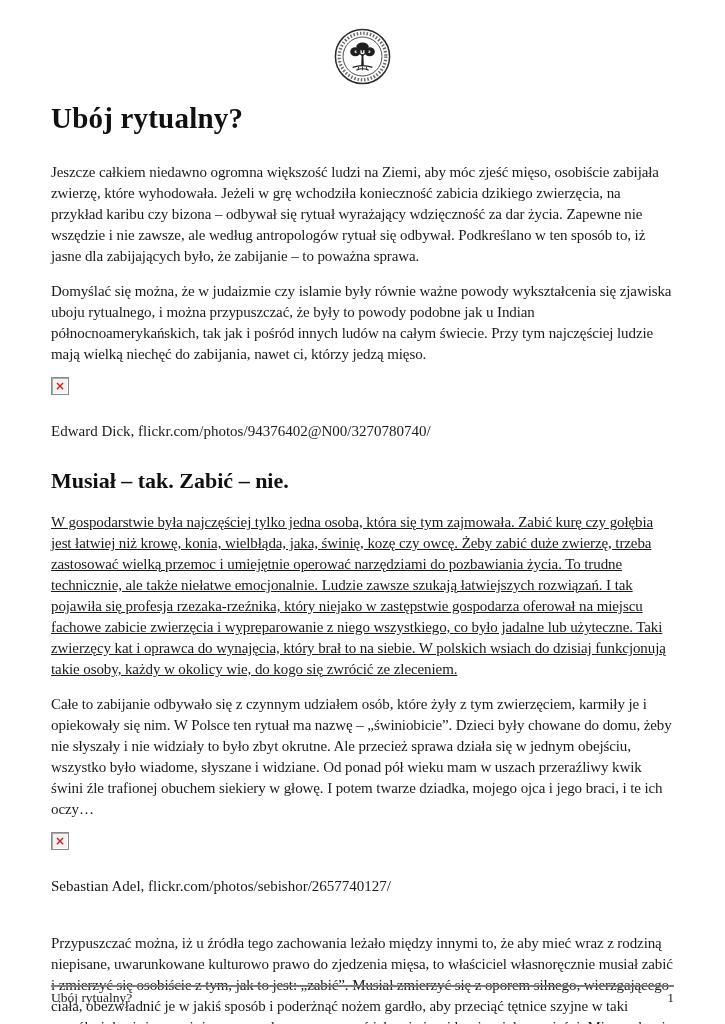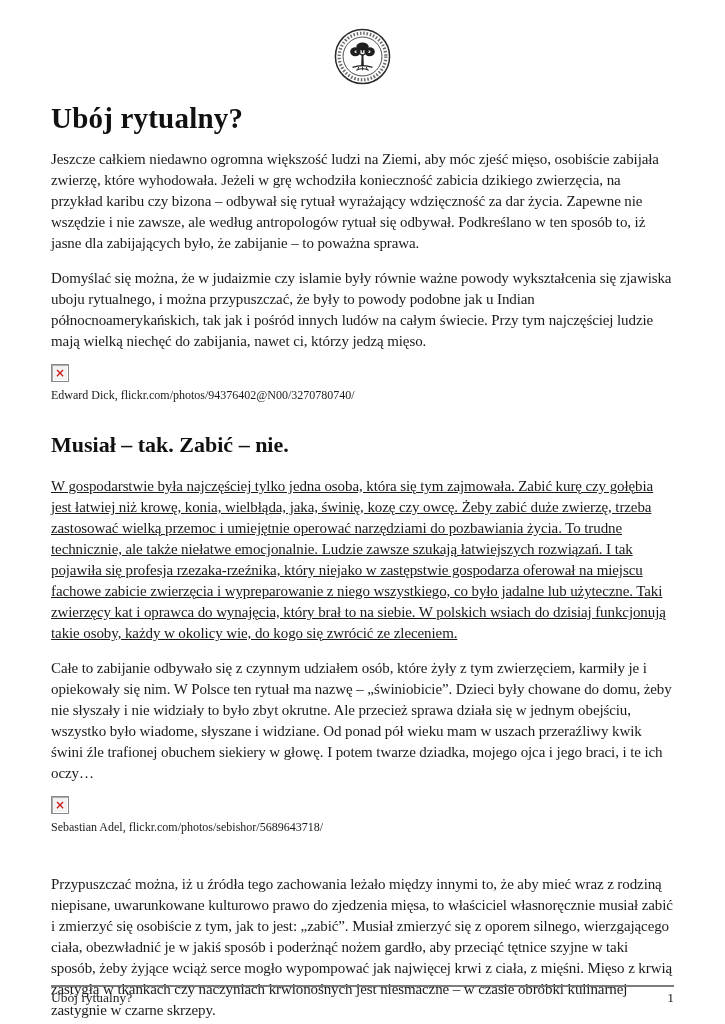--- a/index.html
+++ b/index.html
@@ -42,26 +42,26 @@
     color: #111111;
   }
   
   p.body-text {
     font-size: 15px;
     line-height: 21px;
     letter-spacing: -0.1px;
     margin-top: 14px;
     text-align: left;
   }
-  p.first-after-title { margin-top: 14px; }
+  p.first-after-title { margin-top: 27px; }
   p.first-after-heading { margin-top: 18px; text-decoration: underline; }
   p.credit {
-    font-size: 12px;
+    font-size: 15px;
     line-height: 21px;
-    margin-top: 3px;
+    margin-top: 26px;
   }
   p.standalone-gap { margin-top: 36px; }
   
   .broken-img {
     width: 18px;
     height: 18px;
     margin-top: 12px;
     background: #f2f2f2;
     border: 1px solid #8a8a8a;
     box-shadow: inset 1px 1px 0 #ababab, inset -1px -1px 0 #ffffff;
@@ -137,21 +137,21 @@
     <h2 class="section-heading">Musiał – tak. Zabić – nie.</h2>
 
     <p class="body-text first-after-heading">W gospodarstwie była najczęściej tylko jedna osoba, która się tym zajmowała. Zabić kurę czy gołębia jest łatwiej niż krowę, konia, wielbłąda, jaka, świnię, kozę czy owcę. Żeby zabić duże zwierzę, trzeba zastosować wielką przemoc i umiejętnie operować narzędziami do pozbawiania życia. To trudne technicznie, ale także niełatwe emocjonalnie. Ludzie zawsze szukają łatwiejszych rozwiązań. I tak pojawiła się profesja rzezaka-rzeźnika, który niejako w zastępstwie gospodarza oferował na miejscu fachowe zabicie zwierzęcia i wypreparowanie z niego wszystkiego, co było jadalne lub użyteczne. Taki zwierzęcy kat i oprawca do wynajęcia, który brał to na siebie. W polskich wsiach do dzisiaj funkcjonują takie osoby, każdy w okolicy wie, do kogo się zwrócić ze zleceniem.</p>
 
     <p class="body-text">Całe to zabijanie odbywało się z czynnym udziałem osób, które żyły z tym zwierzęciem, karmiły je i opiekowały się nim. W Polsce ten rytuał ma nazwę – „świniobicie”. Dzieci były chowane do domu, żeby nie słyszały i nie widziały to było zbyt okrutne. Ale przecież sprawa działa się w jednym obejściu, wszystko było wiadome, słyszane i widziane. Od ponad pół wieku mam w uszach przeraźliwy kwik świni źle trafionej obuchem siekiery w głowę. I potem twarze dziadka, mojego ojca i jego braci, i te ich oczy…</p>
 
     <div class="broken-img">
       <span class="x-glyph">×</span>
     </div>
 
-    <p class="credit">Sebastian Adel, flickr.com/photos/sebishor/5689643718/</p>
+    <p class="credit">Sebastian Adel, flickr.com/photos/sebishor/2657740127/</p>
 
     <p class="body-text standalone-gap">Przypuszczać można, iż u źródła tego zachowania leżało między innymi to, że aby mieć wraz z rodziną niepisane, uwarunkowane kulturowo prawo do zjedzenia mięsa, to właściciel własnoręcznie musiał zabić i zmierzyć się osobiście z tym, jak to jest: „zabić”. Musiał zmierzyć się z oporem silnego, wierzgającego ciała, obezwładnić je w jakiś sposób i poderżnąć nożem gardło, aby przeciąć tętnice szyjne w taki sposób, żeby żyjące wciąż serce mogło wypompować jak najwięcej krwi z ciała, z mięśni. Mięso z krwią zastygłą w tkankach czy naczyniach krwionośnych jest niesmaczne – w czasie obróbki kulinarnej zastygnie w czarne skrzepy.</p>
 
   </div>
 
   <div class="footer">
     <div class="footer-rule"></div>
     <div class="footer-row">
       <span>Ubój rytualny?</span>
       <span>1</span>

